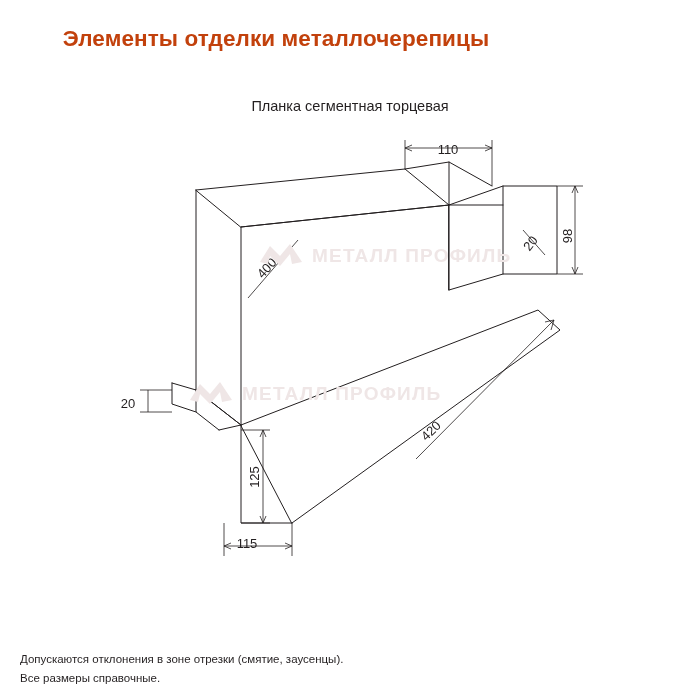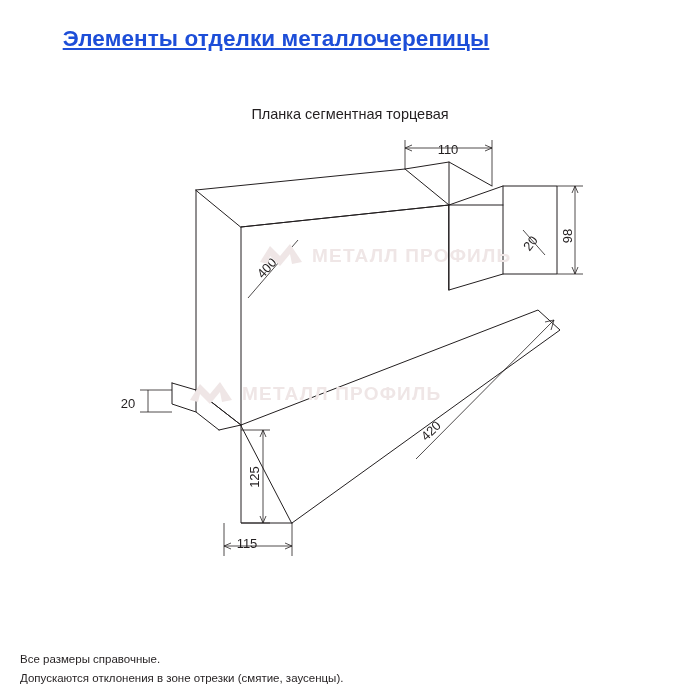--- a/index.html
+++ b/index.html
@@ -22,33 +22,31 @@
   }
   .title {
     position: absolute;
     top: 26px;
     left: 0;
     width: 552px;
     text-align: center;
     font-size: 22.5px;
     font-weight: bold;
     letter-spacing: 0.1px;
-    color: #1d4ed8;
-    text-decoration: underline;
+    color: #c2410c;
   }
   .subtitle {
     position: absolute;
     top: 95px;
     left: 0;
     width: 700px;
     text-align: center;
     font-size: 14.5px;
     line-height: 23px;
     color: #231f20;
-    margin-top: 8px;
   }
   .drawing {
     position: absolute;
     top: 0;
     left: 0;
   }
   .footnotes {
     position: absolute;
     left: 20px;
     bottom: 12px;
@@ -190,17 +188,17 @@
       </g>
       <g transform="translate(170,370)">
         <path d="M 20,30 L 30,14 L 40,24 L 50,12 L 62,30 L 52,32 L 50,22 L 40,34 L 30,24 L 28,32 Z" fill="#efe6e6" stroke="none"></path>
         <text class="wm-text" x="72" y="30">МЕТАЛЛ ПРОФИЛЬ</text>
       </g>
     </g>
 
   </svg>
 
   <div class="footnotes">
+    <div>Допускаются отклонения в зоне отрезки (смятие, заусенцы).</div>
     <div>Все размеры справочные.</div>
-    <div>Допускаются отклонения в зоне отрезки (смятие, заусенцы).</div>
   </div>
 
 </div>
 
 </body></html>

